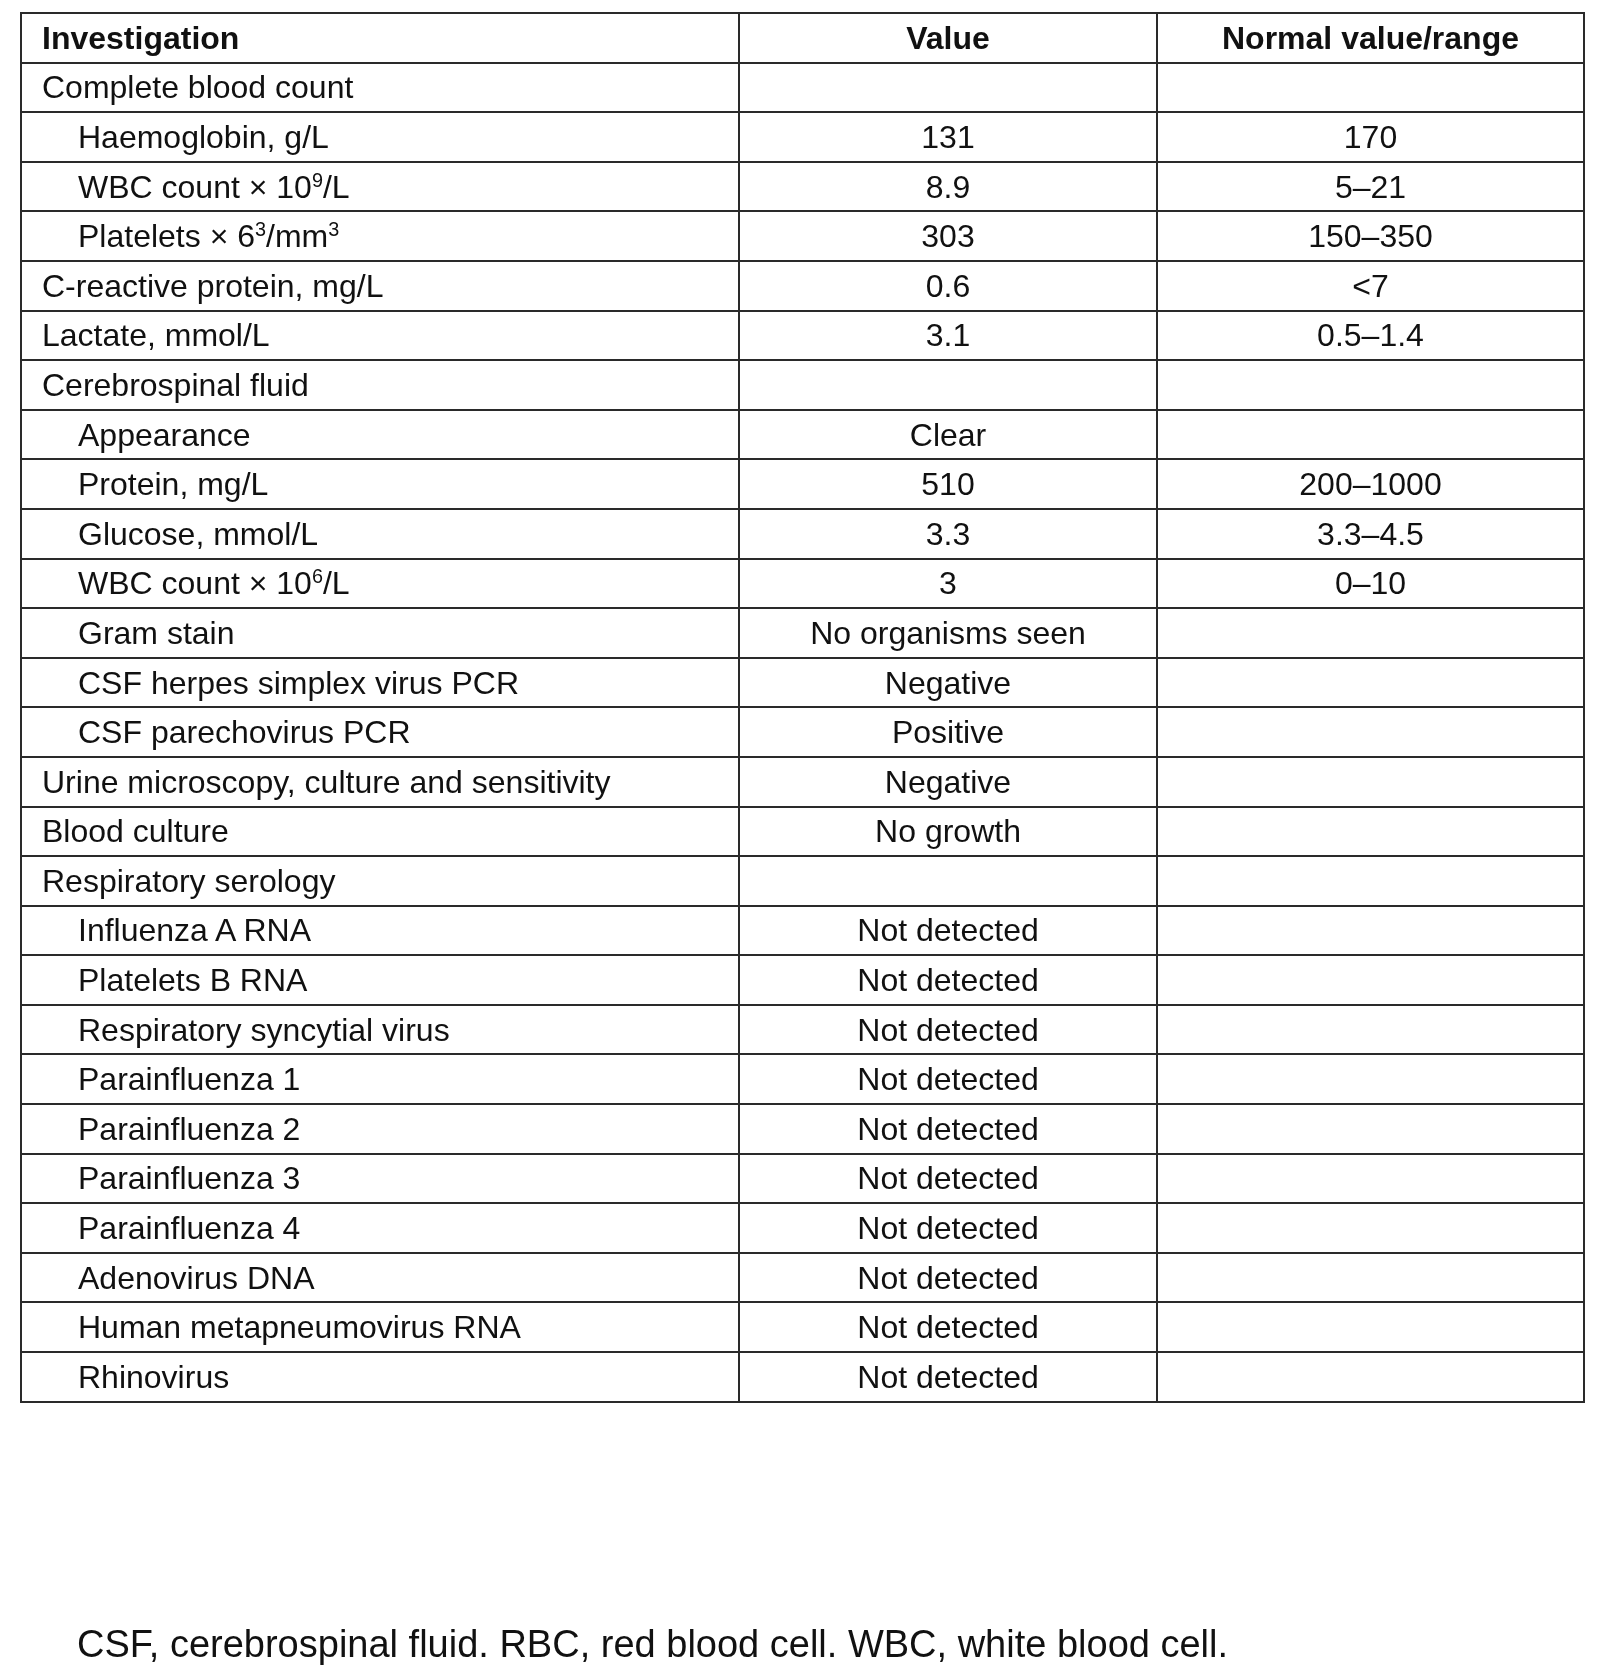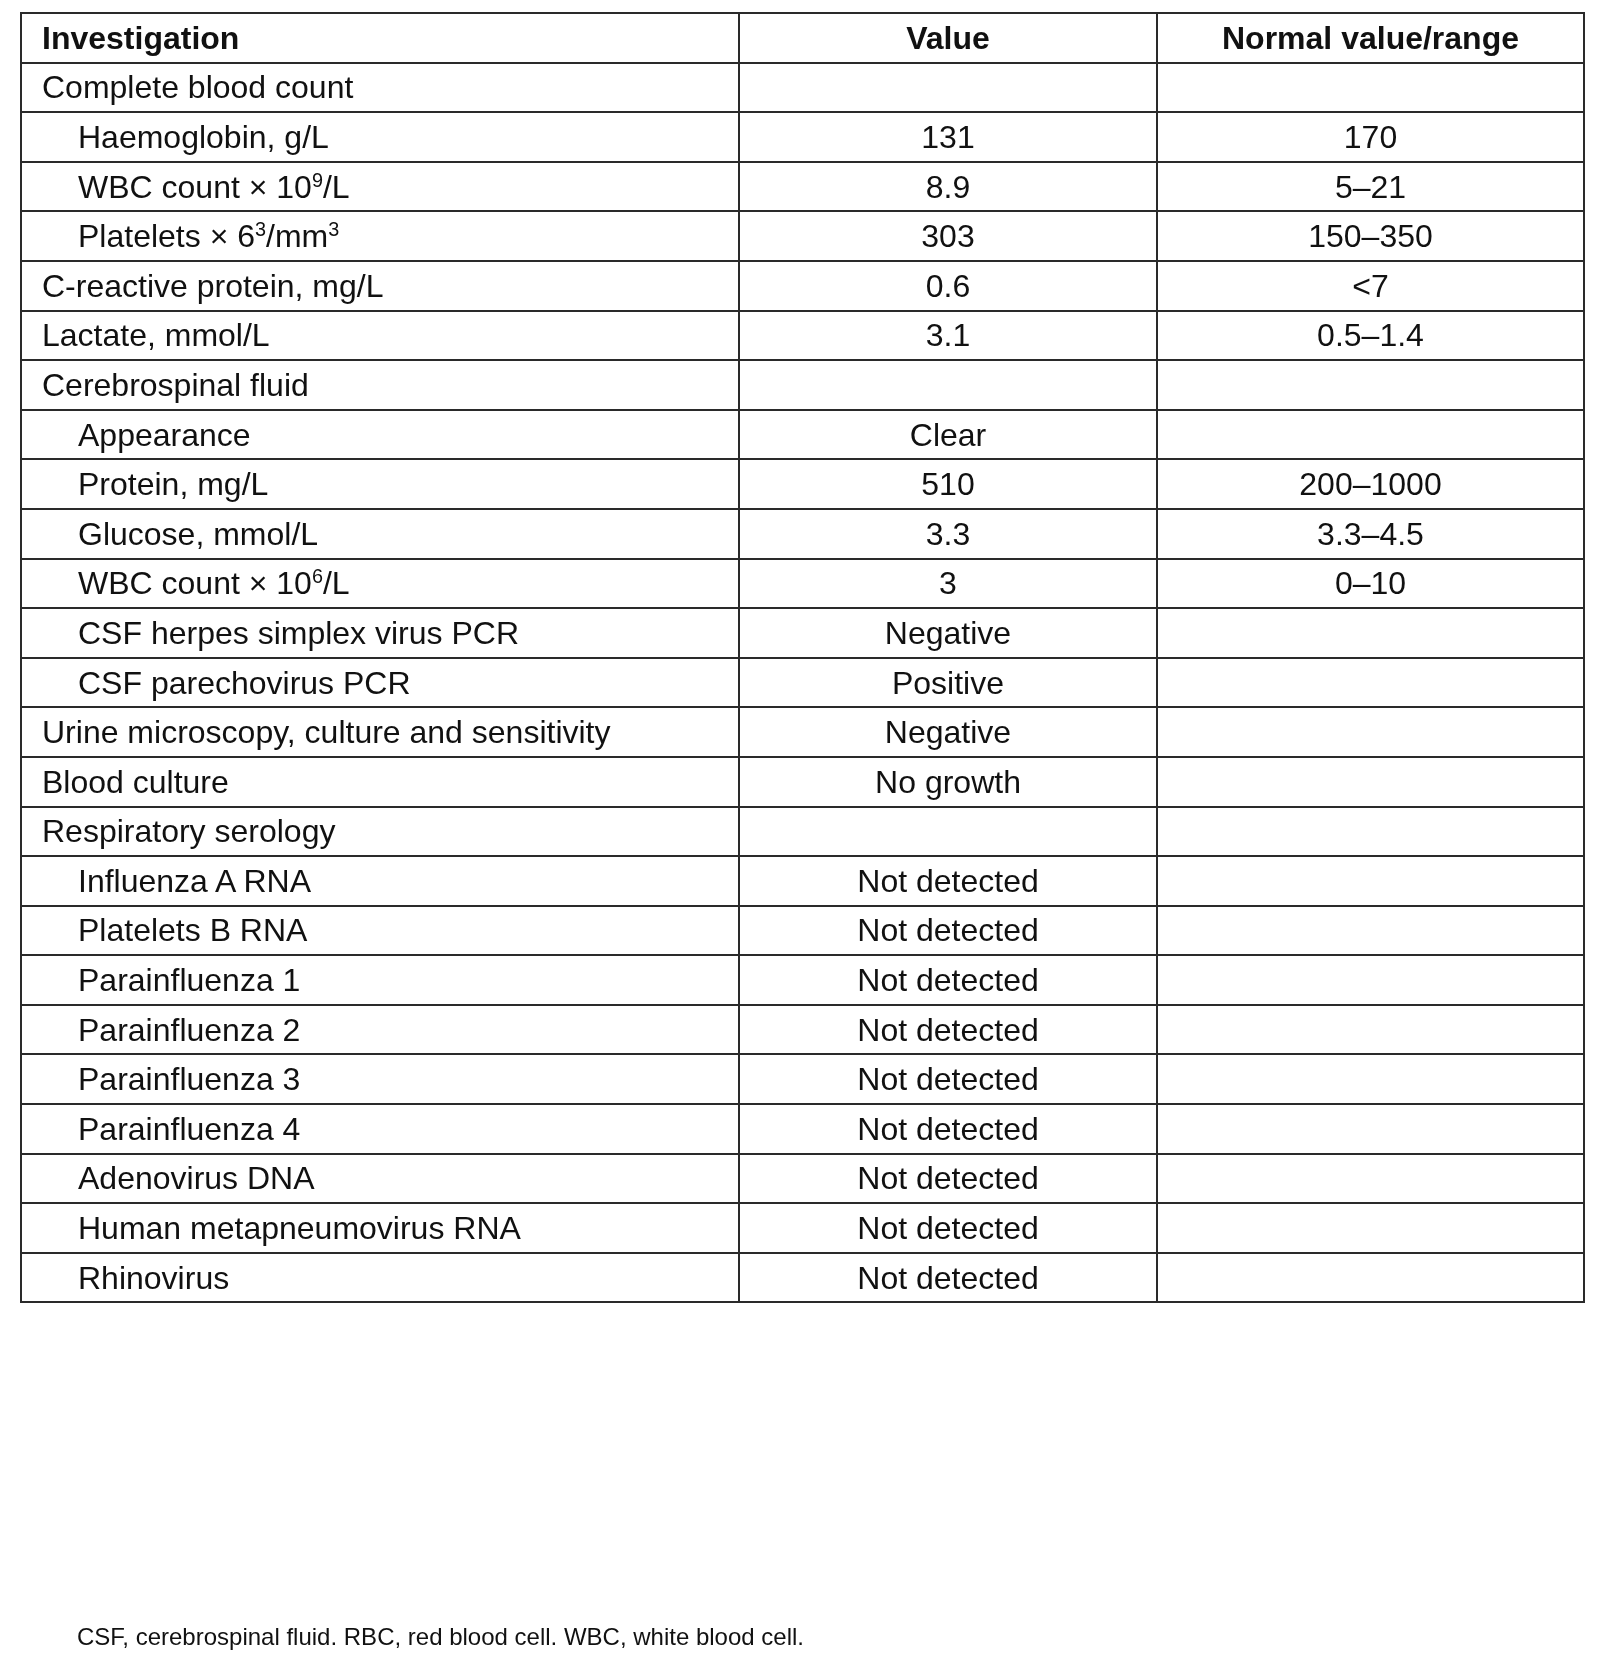--- a/index.html
+++ b/index.html
@@ -9,21 +9,21 @@
           border-collapse: collapse; table-layout: fixed; }
   col.c1 { width: 718px; } col.c2 { width: 418px; } col.c3 { width: 427px; }
   td, th { border: 2px solid #2a2a2a; height: 47.6px; padding: 0; font-size: 32px;
            line-height: 1; vertical-align: middle; font-weight: normal; }
   th { font-weight: bold; border-radius: 18px; }
   th.left, td.left { text-align: left; padding-left: 20px; }
   td.indent { padding-left: 56px; }
   td.center, th.center { text-align: center; }
   .bold { font-weight: normal; }
   sup { font-size: 0.62em; vertical-align: 0.55em; line-height: 0; }
-  .footnote { position: absolute; left: 77px; top: 1623px; font-size: 24px; }
+  .footnote { position: absolute; left: 77px; top: 1623px; font-size: 38px; }
 </style>
 </head>
 <body>
 
 <table>
   <colgroup>
       <col class="c1">
       <col class="c2">
       <col class="c3">
     </colgroup>
@@ -84,20 +84,25 @@
         <td class="left indent"><span>Glucose, mmol/L</span></td>
         <td class="center">3.3</td>
         <td class="center">3.3–4.5</td>
       </tr>
       <tr>
         <td class="left indent"><span>WBC count × 10</span><sup>6</sup><span>/L</span></td>
         <td class="center">3</td>
         <td class="center">0–10</td>
       </tr>
       <tr>
+        <td class="left indent"><span>Gram stain</span></td>
+        <td class="center">No organisms seen</td>
+        <td class="center"></td>
+      </tr>
+      <tr>
         <td class="left indent"><span>CSF herpes simplex virus PCR</span></td>
         <td class="center">Negative</td>
         <td class="center"></td>
       </tr>
       <tr>
         <td class="left indent"><span>CSF parechovirus PCR</span></td>
         <td class="center bold">Positive</td>
         <td class="center"></td>
       </tr>
       <tr>
@@ -115,20 +120,25 @@
         <td class="center"></td>
         <td class="center"></td>
       </tr>
       <tr>
         <td class="left indent"><span>Influenza A RNA</span></td>
         <td class="center">Not detected</td>
         <td class="center"></td>
       </tr>
       <tr>
         <td class="left indent"><span>Platelets B RNA</span></td>
+        <td class="center">Not detected</td>
+        <td class="center"></td>
+      </tr>
+      <tr>
+        <td class="left indent"><span>Respiratory syncytial virus</span></td>
         <td class="center">Not detected</td>
         <td class="center"></td>
       </tr>
       <tr>
         <td class="left indent"><span>Parainfluenza 1</span></td>
         <td class="center">Not detected</td>
         <td class="center"></td>
       </tr>
       <tr>
         <td class="left indent"><span>Parainfluenza 2</span></td>

